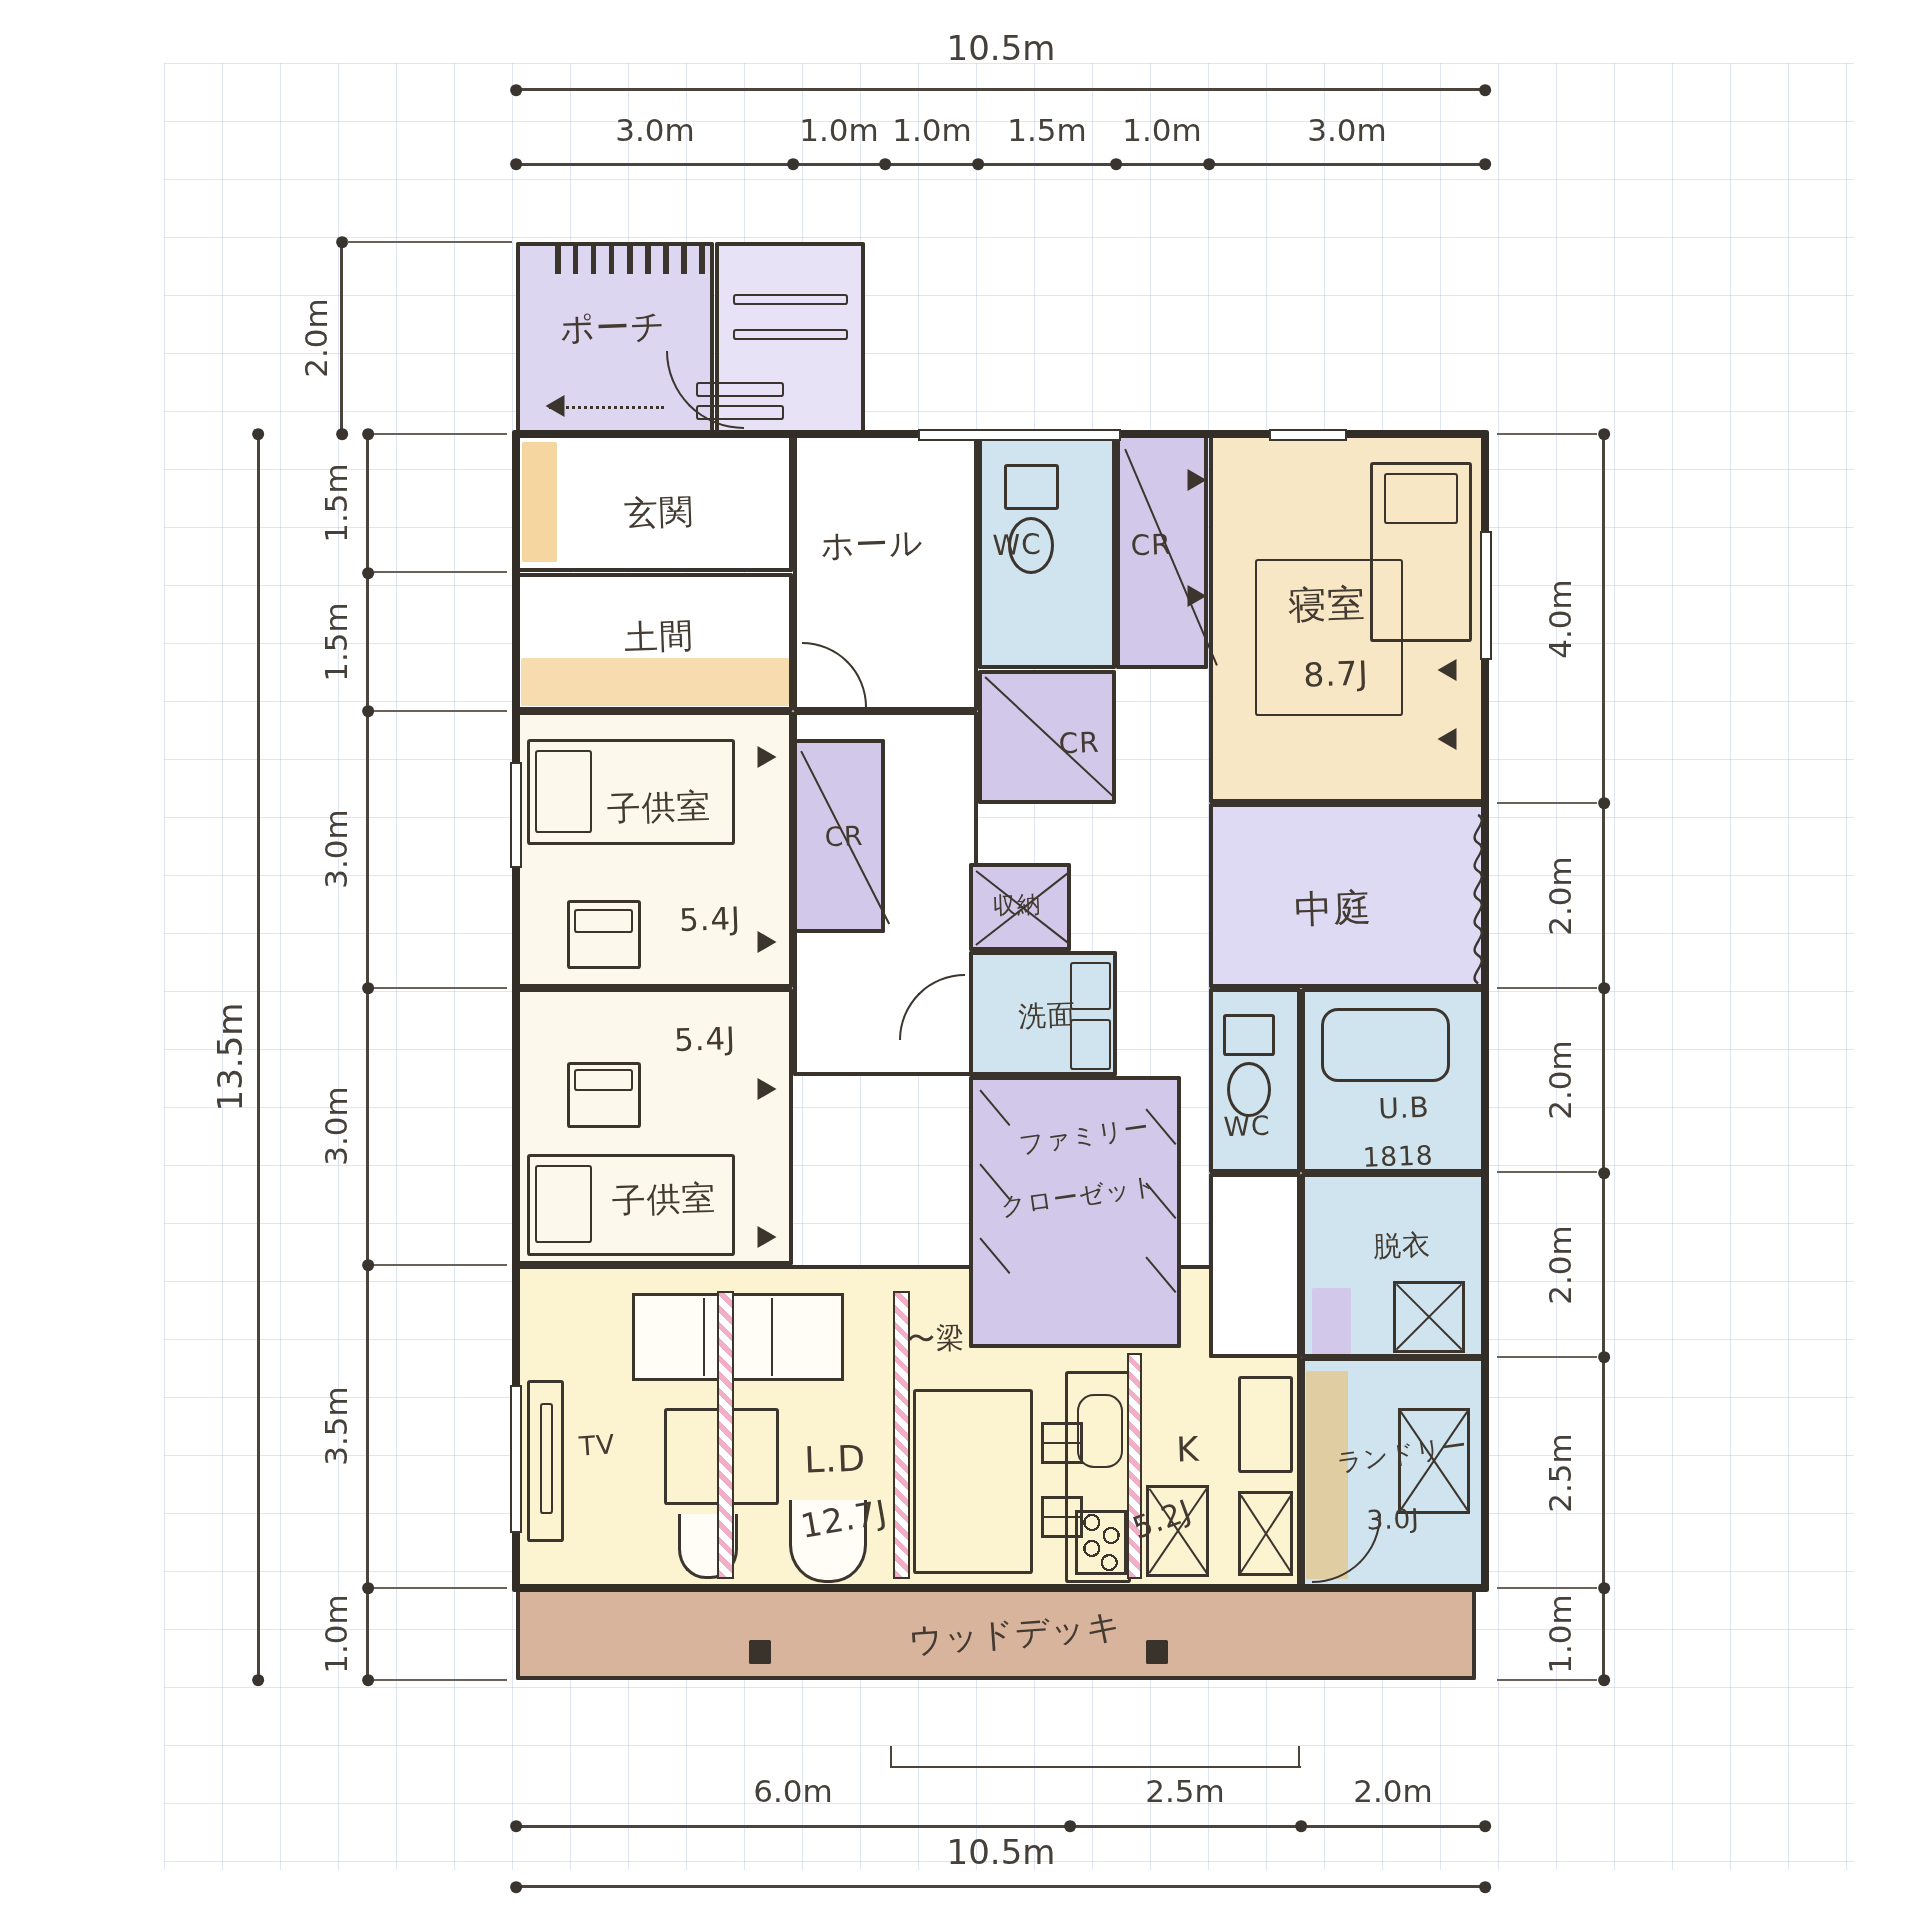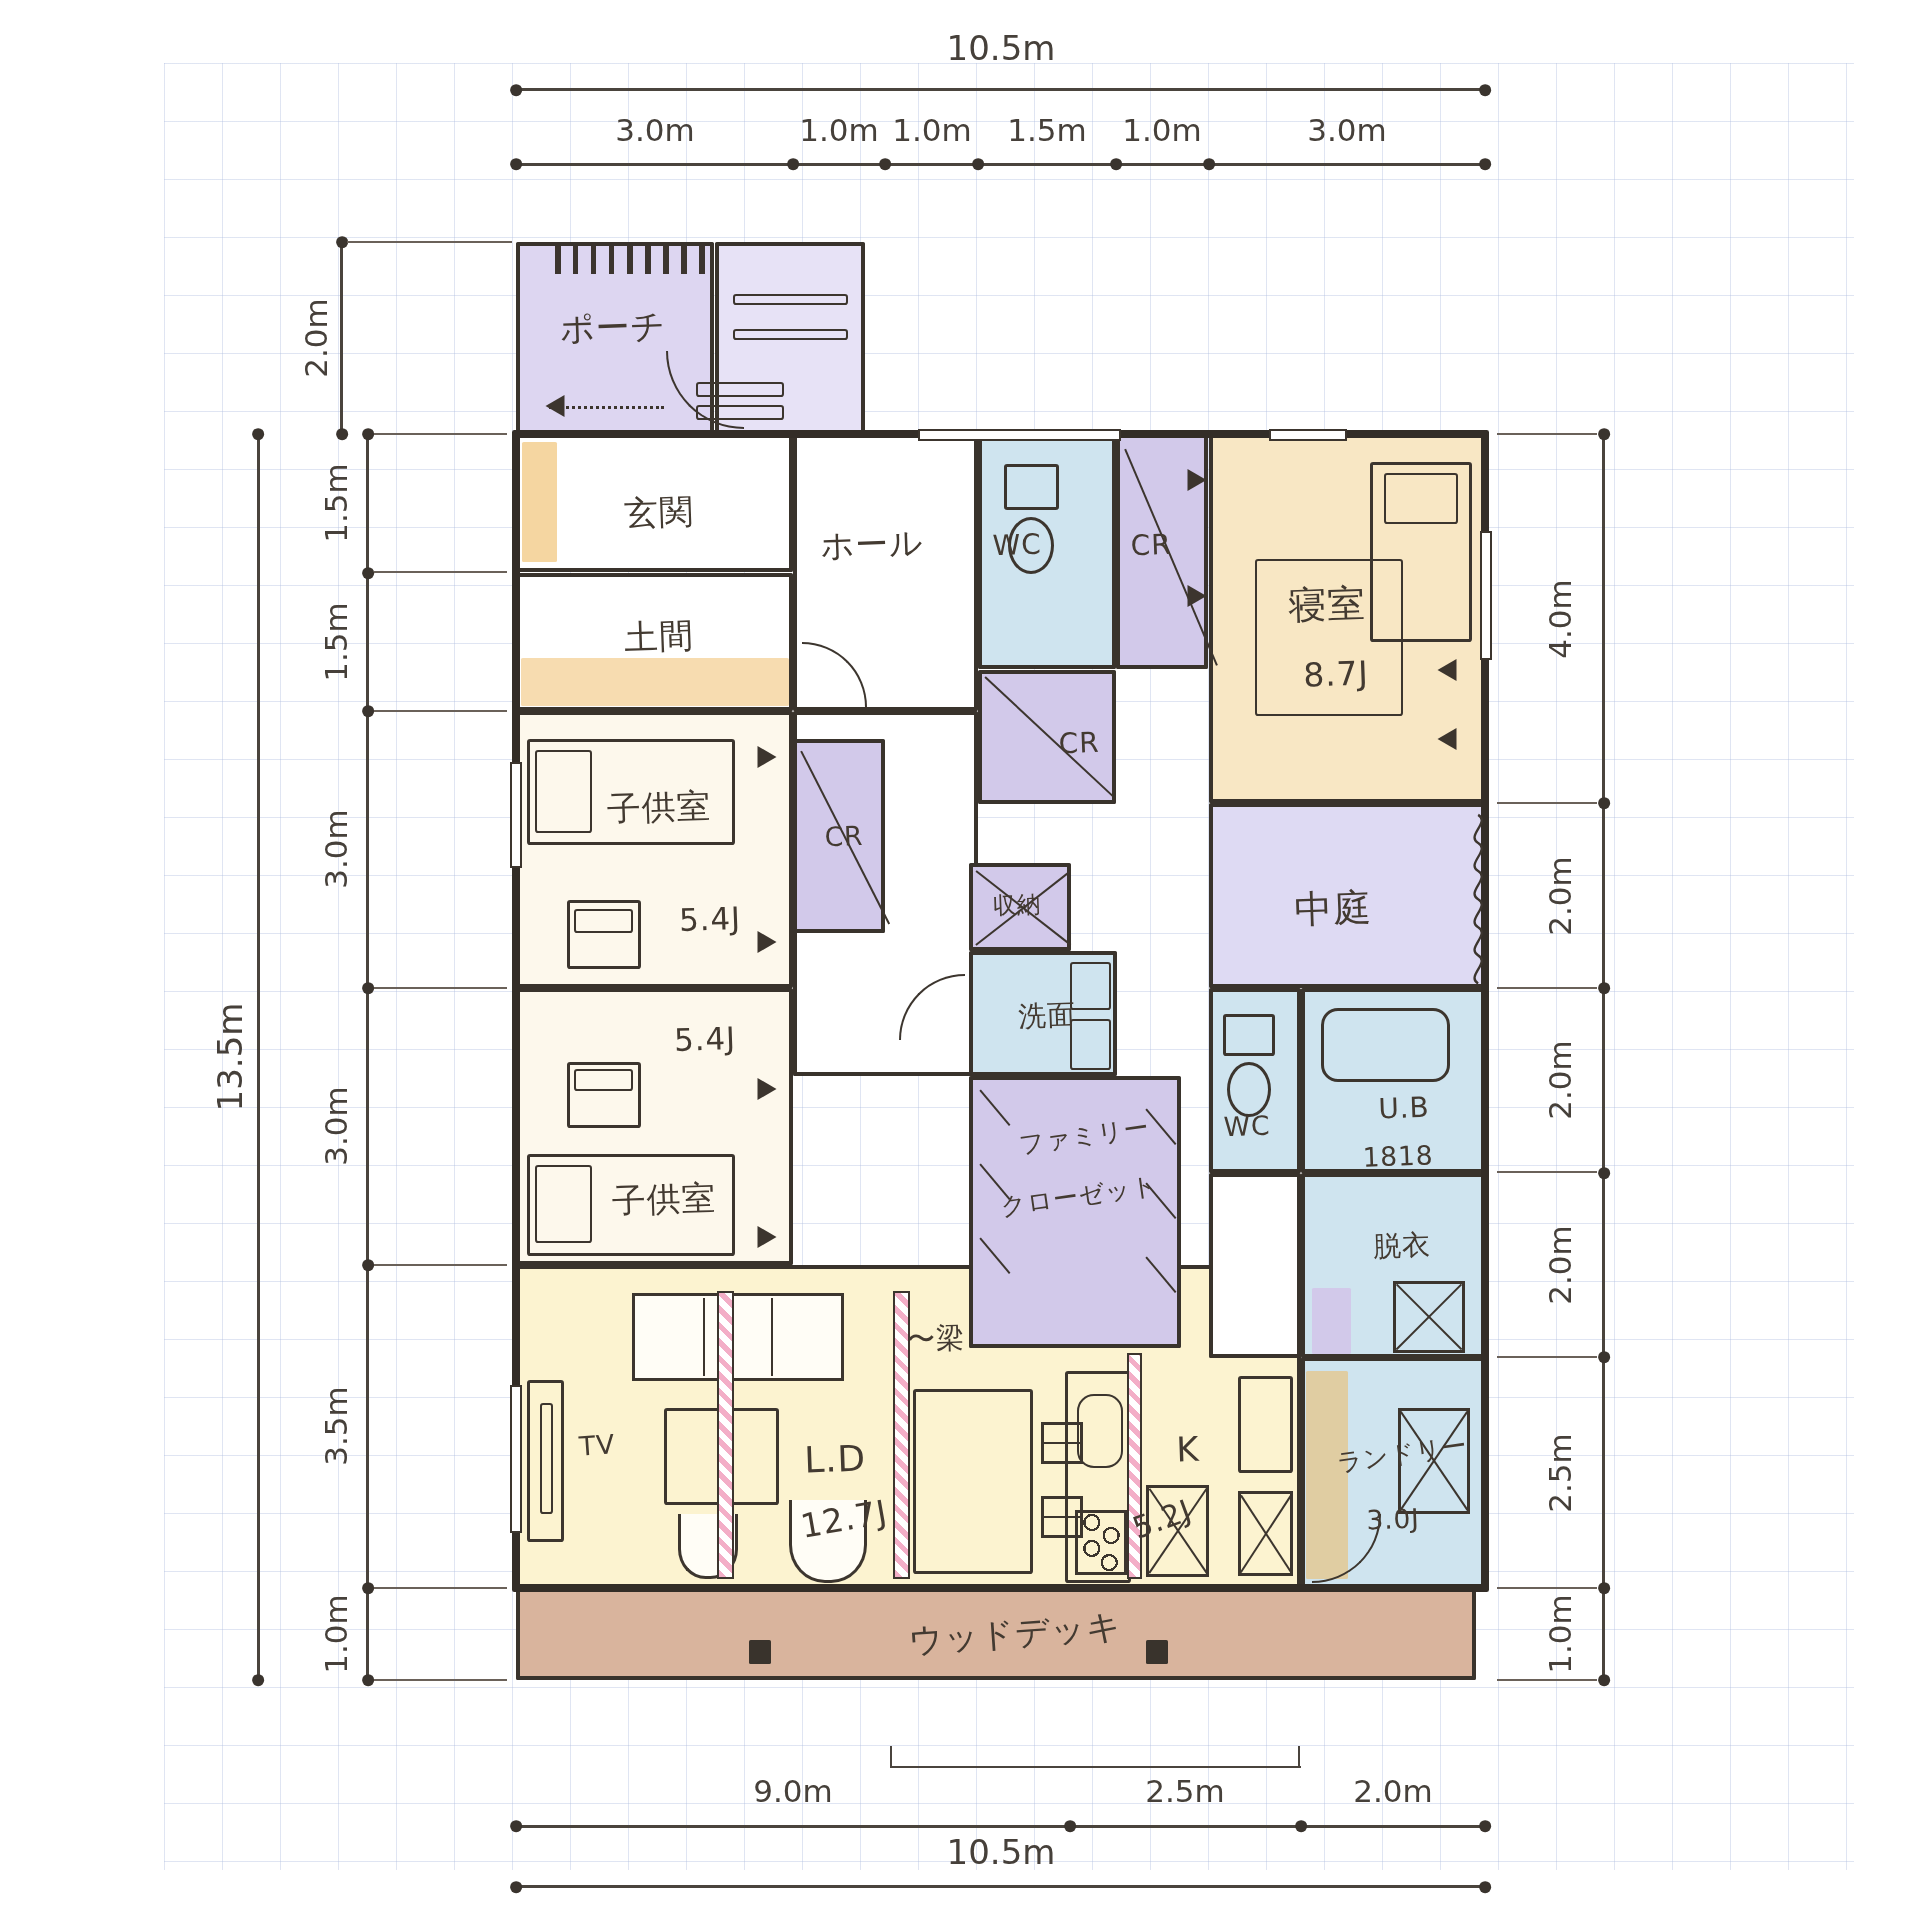--- a/index.html
+++ b/index.html
@@ -221,21 +221,21 @@
     <div class="dimlab" style="left: 839px; top: 130px; font-size: 31px; transform: translate(-50%, -50%);">1.0m</div>
     <div class="dimlab" style="left: 932px; top: 130px; font-size: 31px; transform: translate(-50%, -50%);">1.0m</div>
     <div class="dimlab" style="left: 1047px; top: 130px; font-size: 31px; transform: translate(-50%, -50%);">1.5m</div>
     <div class="dimlab" style="left: 1162px; top: 130px; font-size: 31px; transform: translate(-50%, -50%);">1.0m</div>
     <div class="dimlab" style="left: 1347px; top: 130px; font-size: 31px; transform: translate(-50%, -50%);">3.0m</div>
     <div class="bar" style="left: 516px; top: 1825px; width: 969px; height: 3.1px; background: rgb(74, 68, 61);"></div>
     <div class="dot" style="left: 516px; top: 1826px;"></div>
     <div class="dot" style="left: 1070px; top: 1826px;"></div>
     <div class="dot" style="left: 1301px; top: 1826px;"></div>
     <div class="dot" style="left: 1485px; top: 1826px;"></div>
-    <div class="dimlab" style="left: 793px; top: 1791px; font-size: 31px; transform: translate(-50%, -50%);">9.0m</div>
+    <div class="dimlab" style="left: 793px; top: 1791px; font-size: 31px; transform: translate(-50%, -50%);">6.0m</div>
     <div class="dimlab" style="left: 1185px; top: 1791px; font-size: 31px; transform: translate(-50%, -50%);">2.5m</div>
     <div class="dimlab" style="left: 1393px; top: 1791px; font-size: 31px; transform: translate(-50%, -50%);">2.0m</div>
     <div class="bar" style="left: 516px; top: 1885px; width: 969px; height: 3.1px; background: rgb(74, 68, 61);"></div>
     <div class="dot" style="left: 516px; top: 1887px;"></div>
     <div class="dot" style="left: 1485px; top: 1887px;"></div>
     <div class="dimlab" style="left: 1001px; top: 1852px; font-size: 34px; transform: translate(-50%, -50%);">10.5m</div>
     <div class="bar" style="left: 257px; top: 434px; width: 3.1px; height: 1246px; background: rgb(74, 68, 61);"></div>
     <div class="dot" style="left: 258px; top: 434px;"></div>
     <div class="dot" style="left: 258px; top: 1680px;"></div>
     <div class="dimlab" style="left: 230px; top: 1057px; font-size: 34px; transform: translate(-50%, -50%) rotate(-90deg);">13.5m</div>

